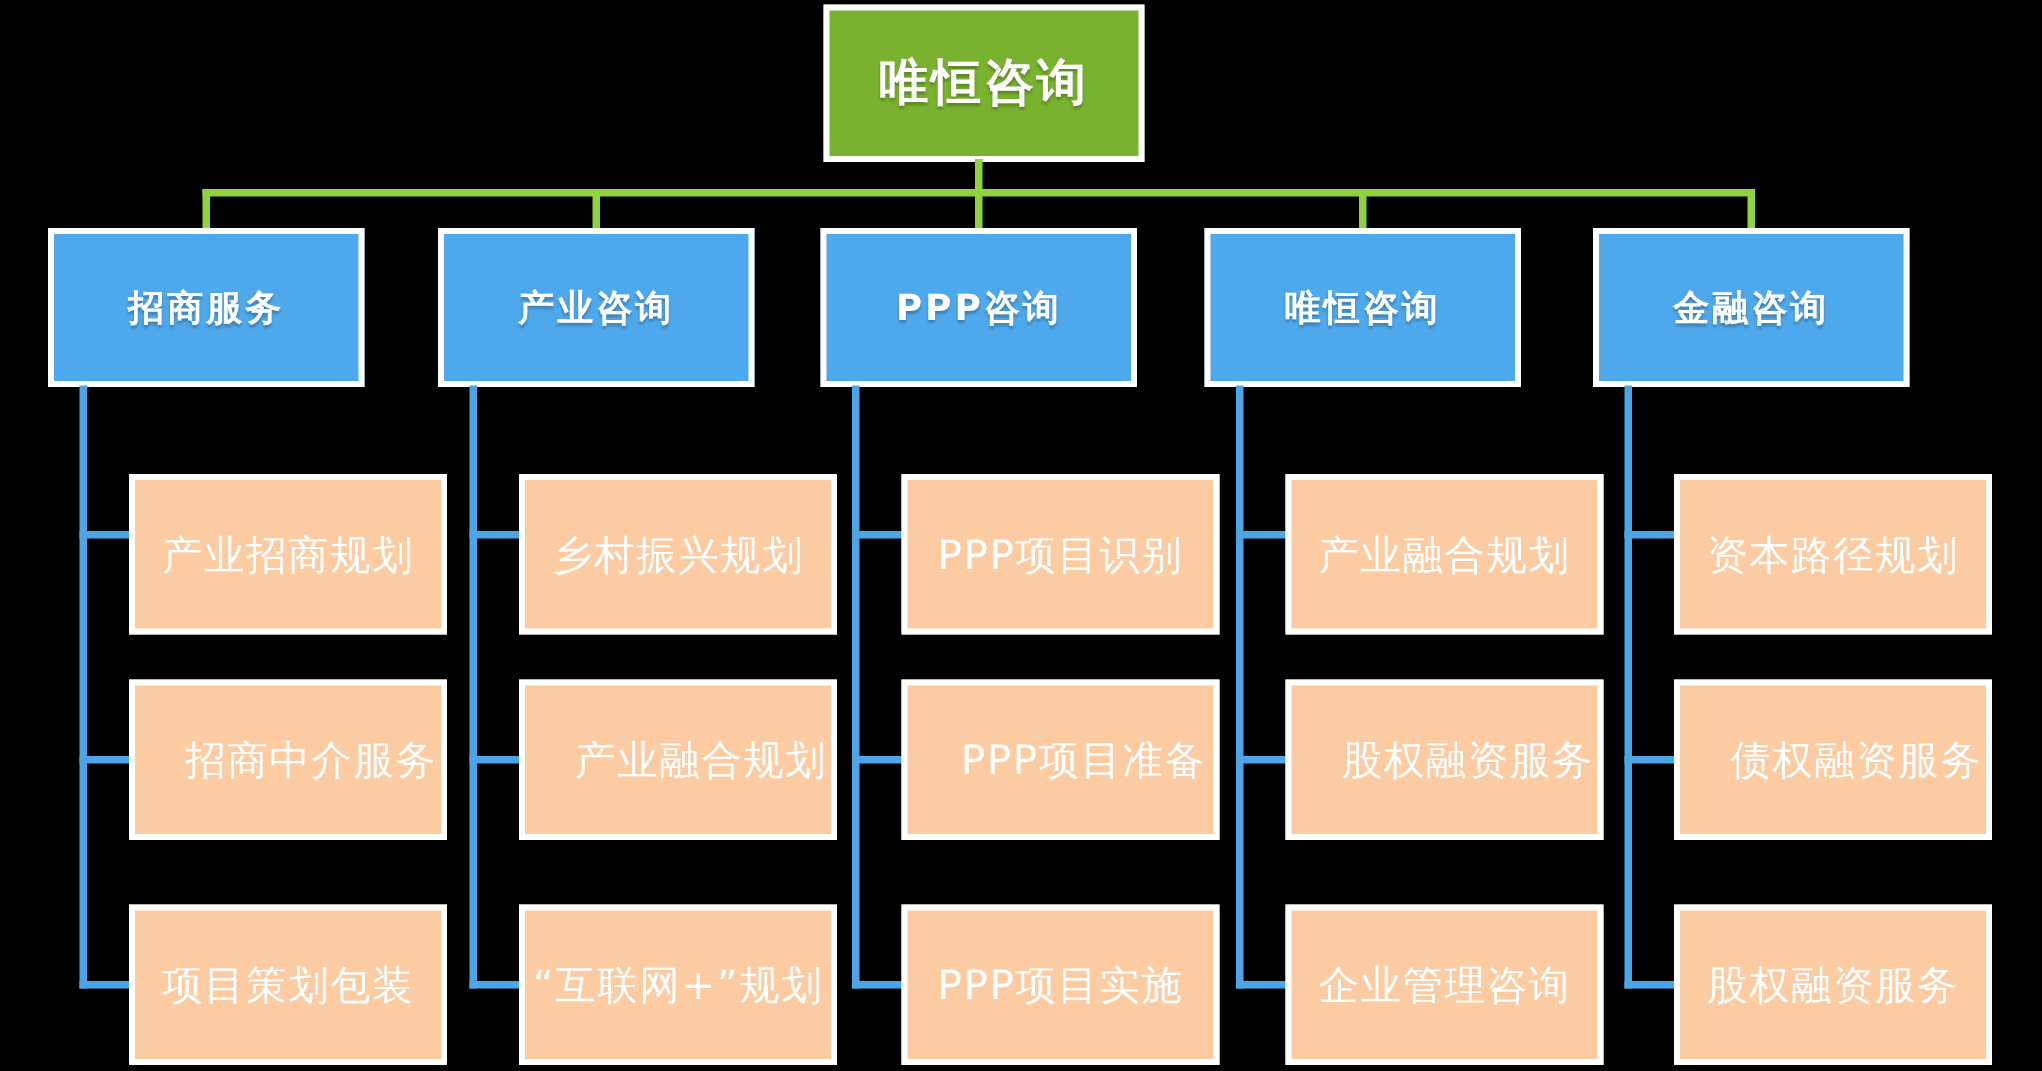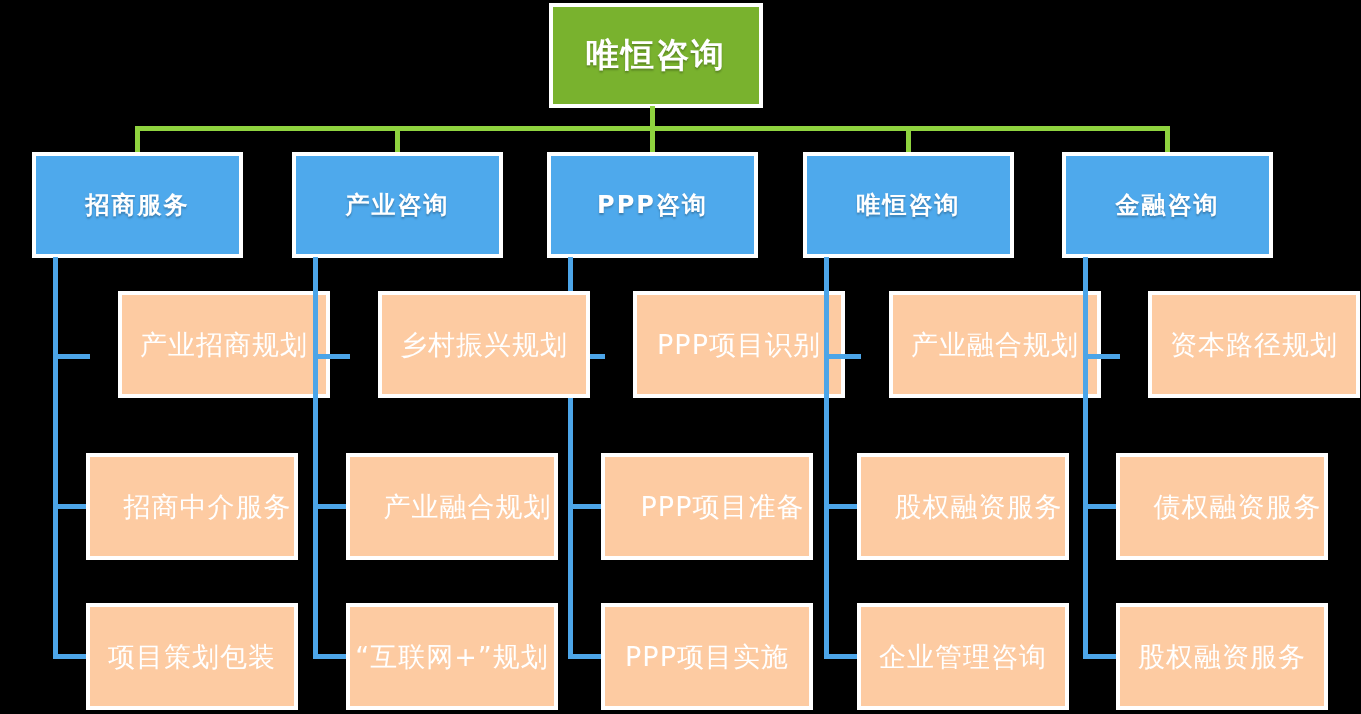--- a/index.html
+++ b/index.html
@@ -57,21 +57,21 @@
   .vspine { left: 21px; top: 105px; width: 5px; height: 402px; }
   .stub { left: 21px; width: 37px; height: 5px; }
   .stub-1 { top: 202px; }
   .stub-2 { top: 352px; }
   .stub-3 { top: 502px; }
   .leaf-box {
     left: 54px; width: 212px; height: 107px;
     background: var(--leaf-fill, #FDCBA2);
     font-size: 27px; font-weight: normal; letter-spacing: 1px;
   }
-  .leaf-1 { top: 139px; margin-left: 32px; }
+  .leaf-1 { top: 164px; }
   .leaf-2 { top: 301px; padding-left: 31px; }
   .leaf-3 { top: 451px; }
 </style>
 </head>
 <body>
 
 <div class="canvas">
 
   <div class="box root-box">
     <span>唯恒咨询</span>

